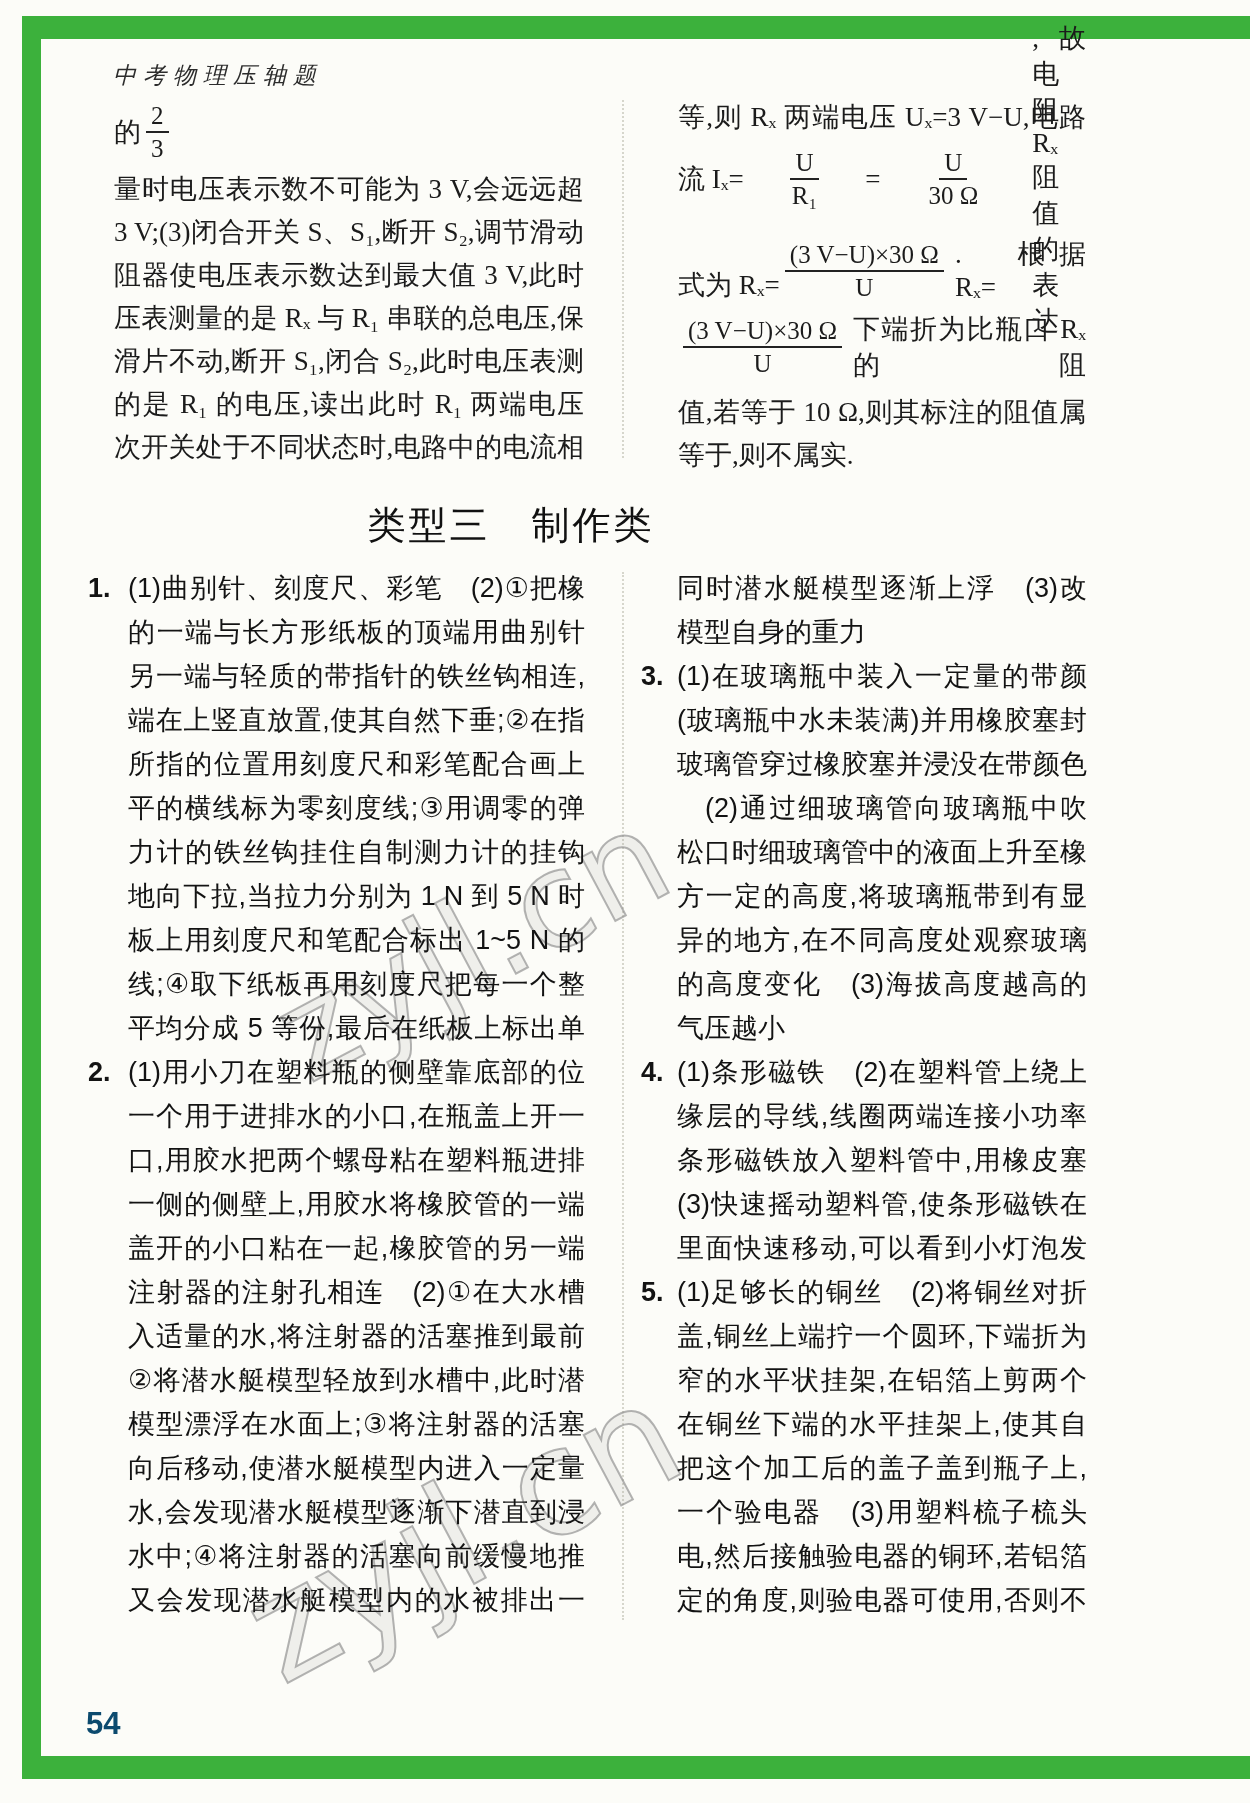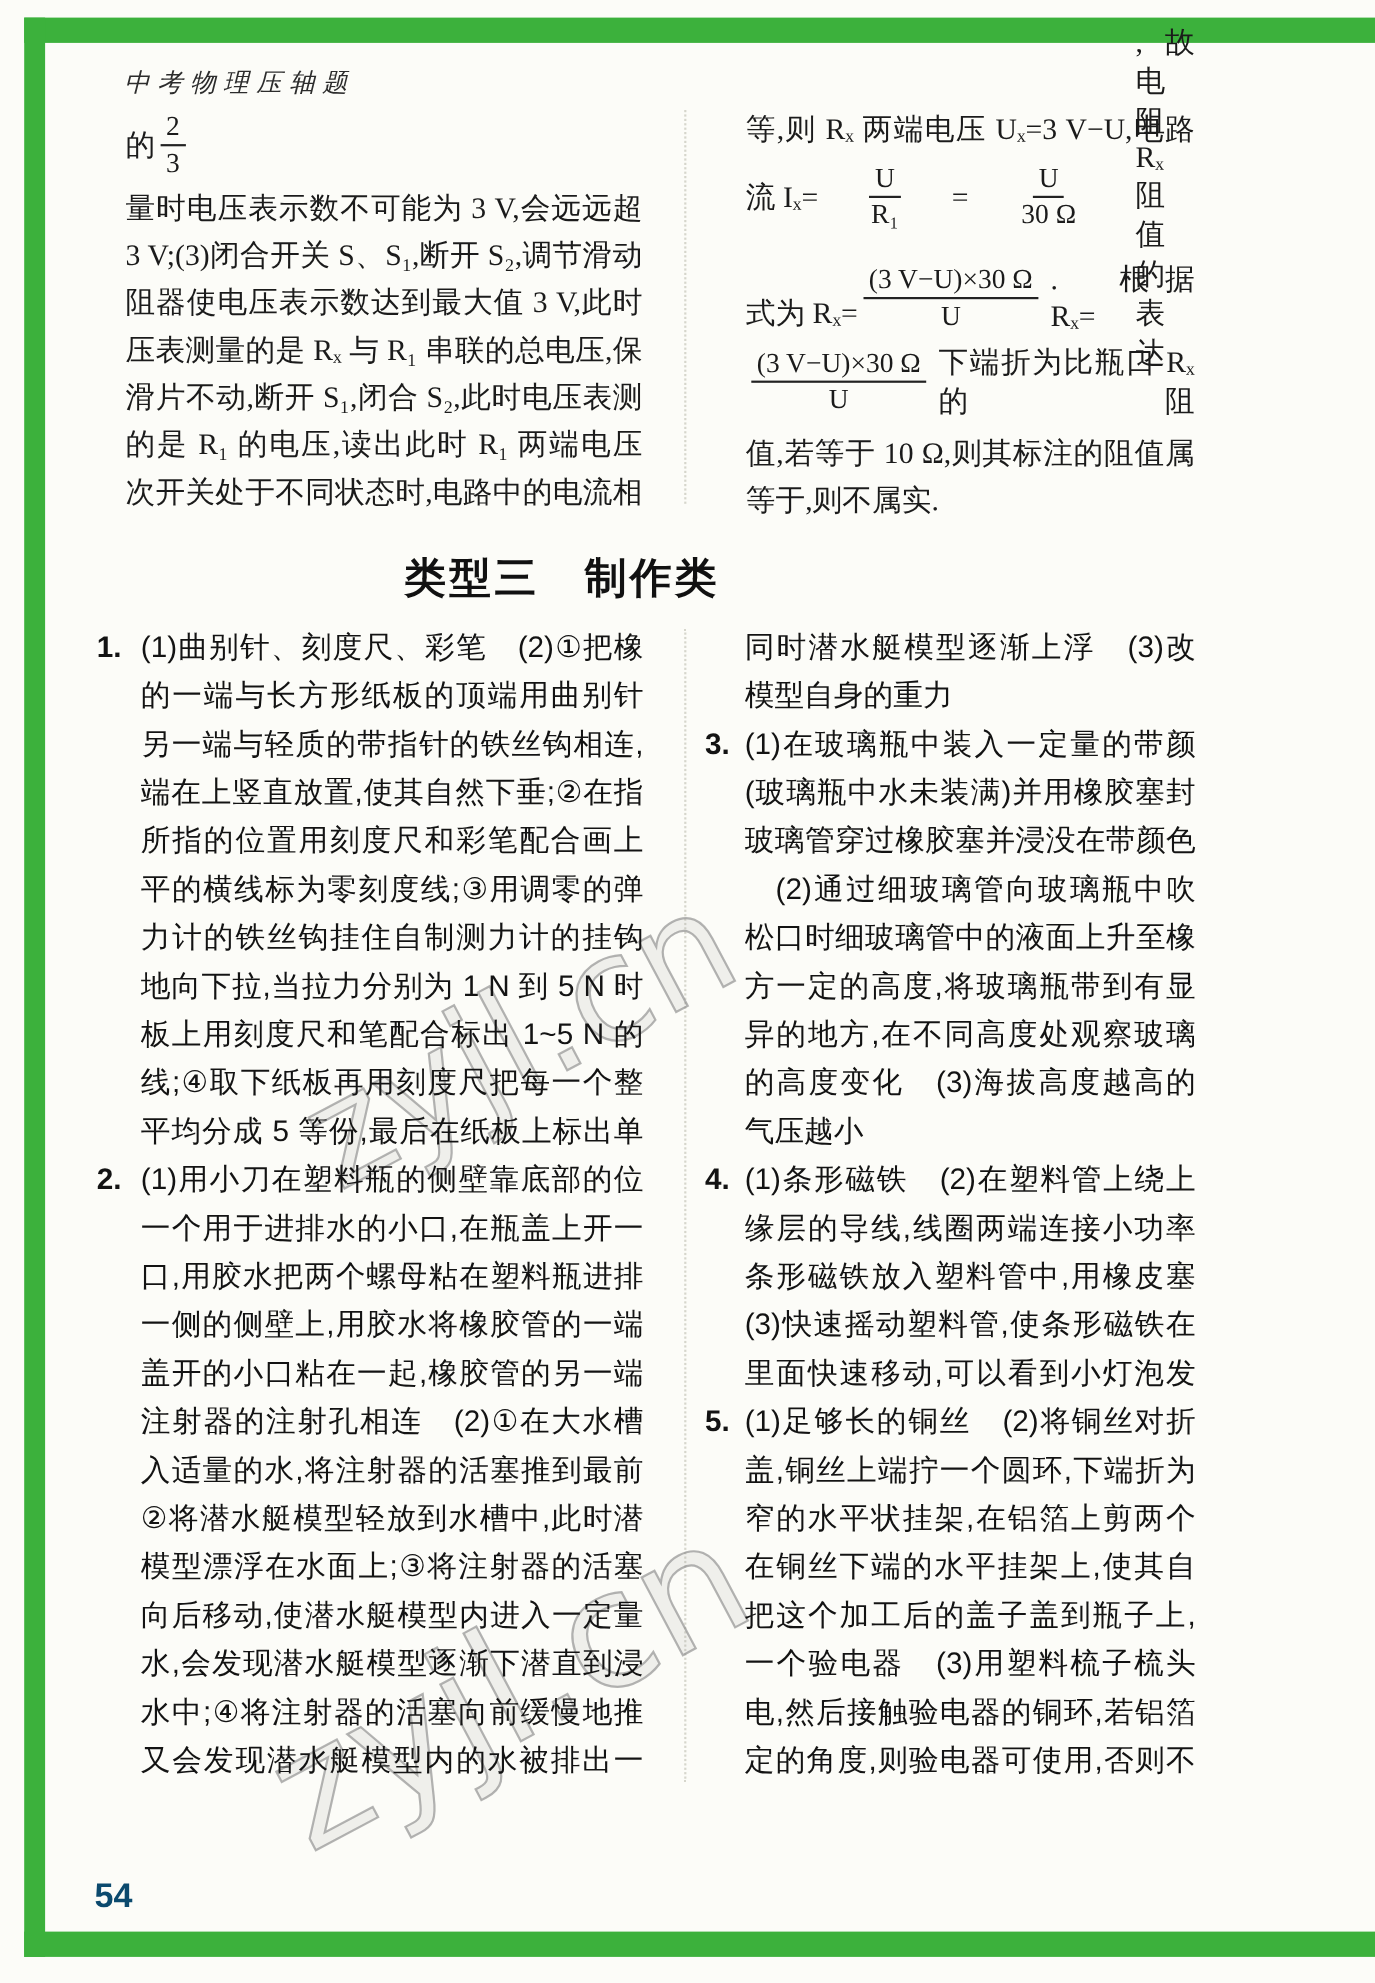--- a/index.html
+++ b/index.html
@@ -25,21 +25,21 @@
   .tl.rag{text-align-last:auto;}
   .fline{display:flex;align-items:center;font-size:27px;}
   .fline .post{flex:1;text-align:justify;text-align-last:justify;text-justify:inter-character;margin-left:6px;}
   .h72{height:72px;} .h80{height:80px;gap:38px;} .h84{height:84px;align-items:flex-end;} .h88{height:88px;}
   .frac{display:inline-flex;flex-direction:column;align-items:center;font-size:25px;
         line-height:1.25;margin:0 5px;vertical-align:middle;}
   .frac .fn{padding:0 5px;border-bottom:2px solid #222;}
   .frac .fd{padding:0 5px;}
   
   .heading{position:absolute;top:500px;left:0;width:1022px;text-align:center;font-size:38px;
-           font-weight:700;letter-spacing:3px;font-family:"Liberation Sans","DejaVu Sans",sans-serif;color:#111;}
+           font-weight:400;letter-spacing:3px;font-family:"Liberation Sans","DejaVu Sans",sans-serif;color:#111;}
   
   .items{position:absolute;font-family:"Liberation Sans","DejaVu Sans",sans-serif;color:#131313;}
   .items-l{left:88px;top:566px;width:497px;}
   .items-r{left:641px;top:566px;width:446px;}
   .item{display:flex;align-items:flex-start;}
   .inum{width:40px;font-weight:700;font-size:27px;line-height:44px;font-family:"Liberation Sans","DejaVu Sans",sans-serif;}
   .items-r .inum{width:36px;}
   .ibody{flex:1;min-width:0;}
   .noNum{margin-left:36px;}
   .il{height:44px;line-height:44px;font-size:27px;font-weight:500;text-align:justify;

